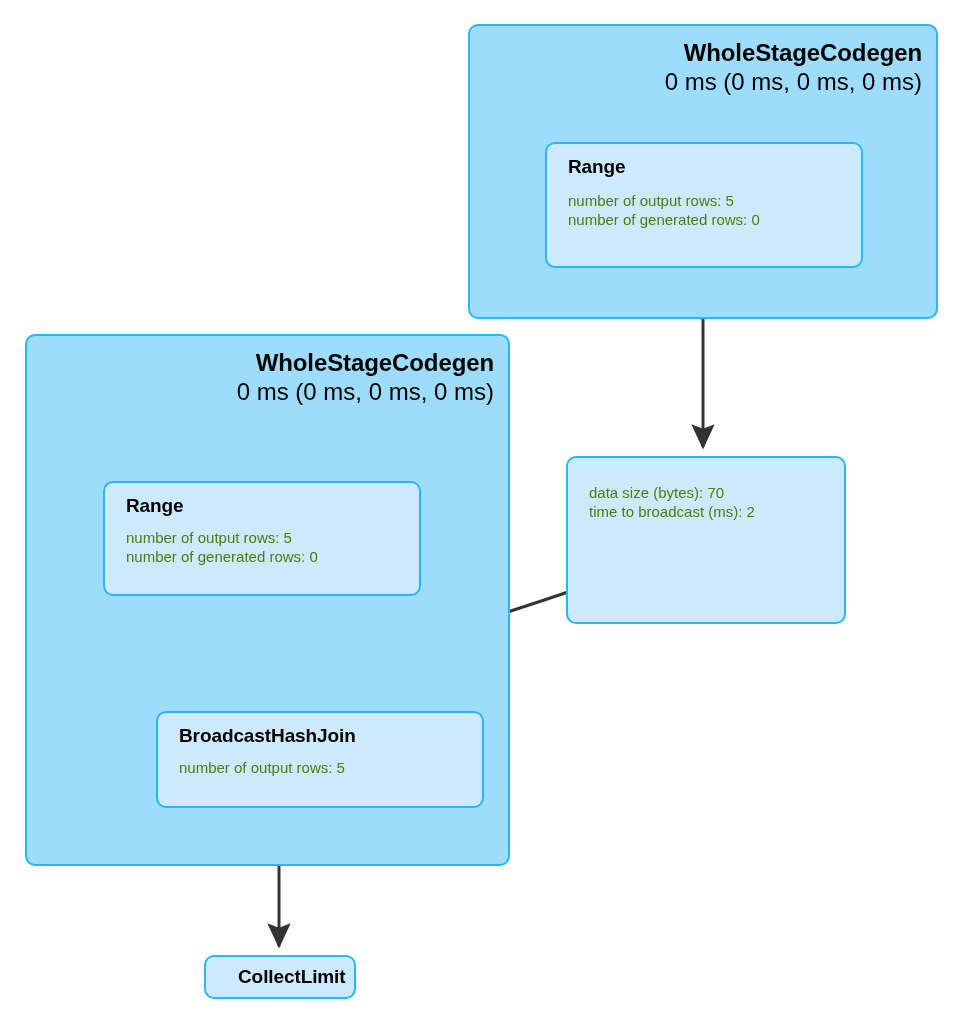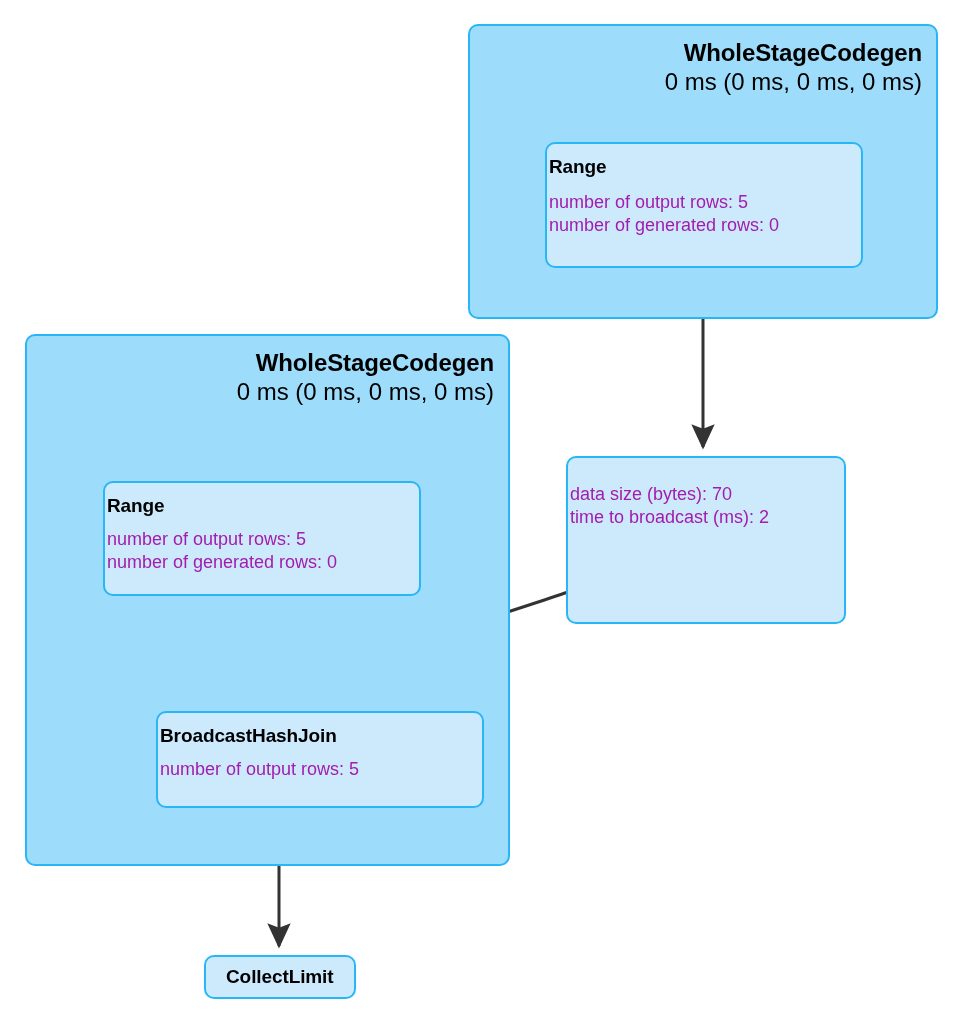--- a/index.html
+++ b/index.html
@@ -55,43 +55,43 @@
     white-space: nowrap;
   }
 
   
   .node-box {
     position: absolute;
     box-sizing: border-box;
     background: #cdeafc;
     border: 2px solid #29b6f6;
     border-radius: 10px;
-    padding: 12px 14px 12px 2px;
+    padding: 12px 14px 12px 21px;
   }
   .node-title {
     font-size: 19px;
     font-weight: bold;
     color: #000000;
     letter-spacing: -0.1px;
     white-space: nowrap;
   }
   .node-metrics {
     margin-top: 13px;
-    font-size: 18px;
-    color: #a21caf;
+    font-size: 15px;
+    color: #4d7c0f;
     line-height: 1.28;
   }
   .node-metrics.tight {
     margin-top: 11px;
   }
   .metric-line {
     white-space: nowrap;
   }
   .node-box.leaf {
-    padding: 9px 16px 10px 20px;
+    padding: 9px 16px 10px 32px;
   }
   .node-box.leaf .node-title {
     font-size: 19px;
   }
 </style>
 </head>
 <body>
 
 <div id="plan-canvas">
 

